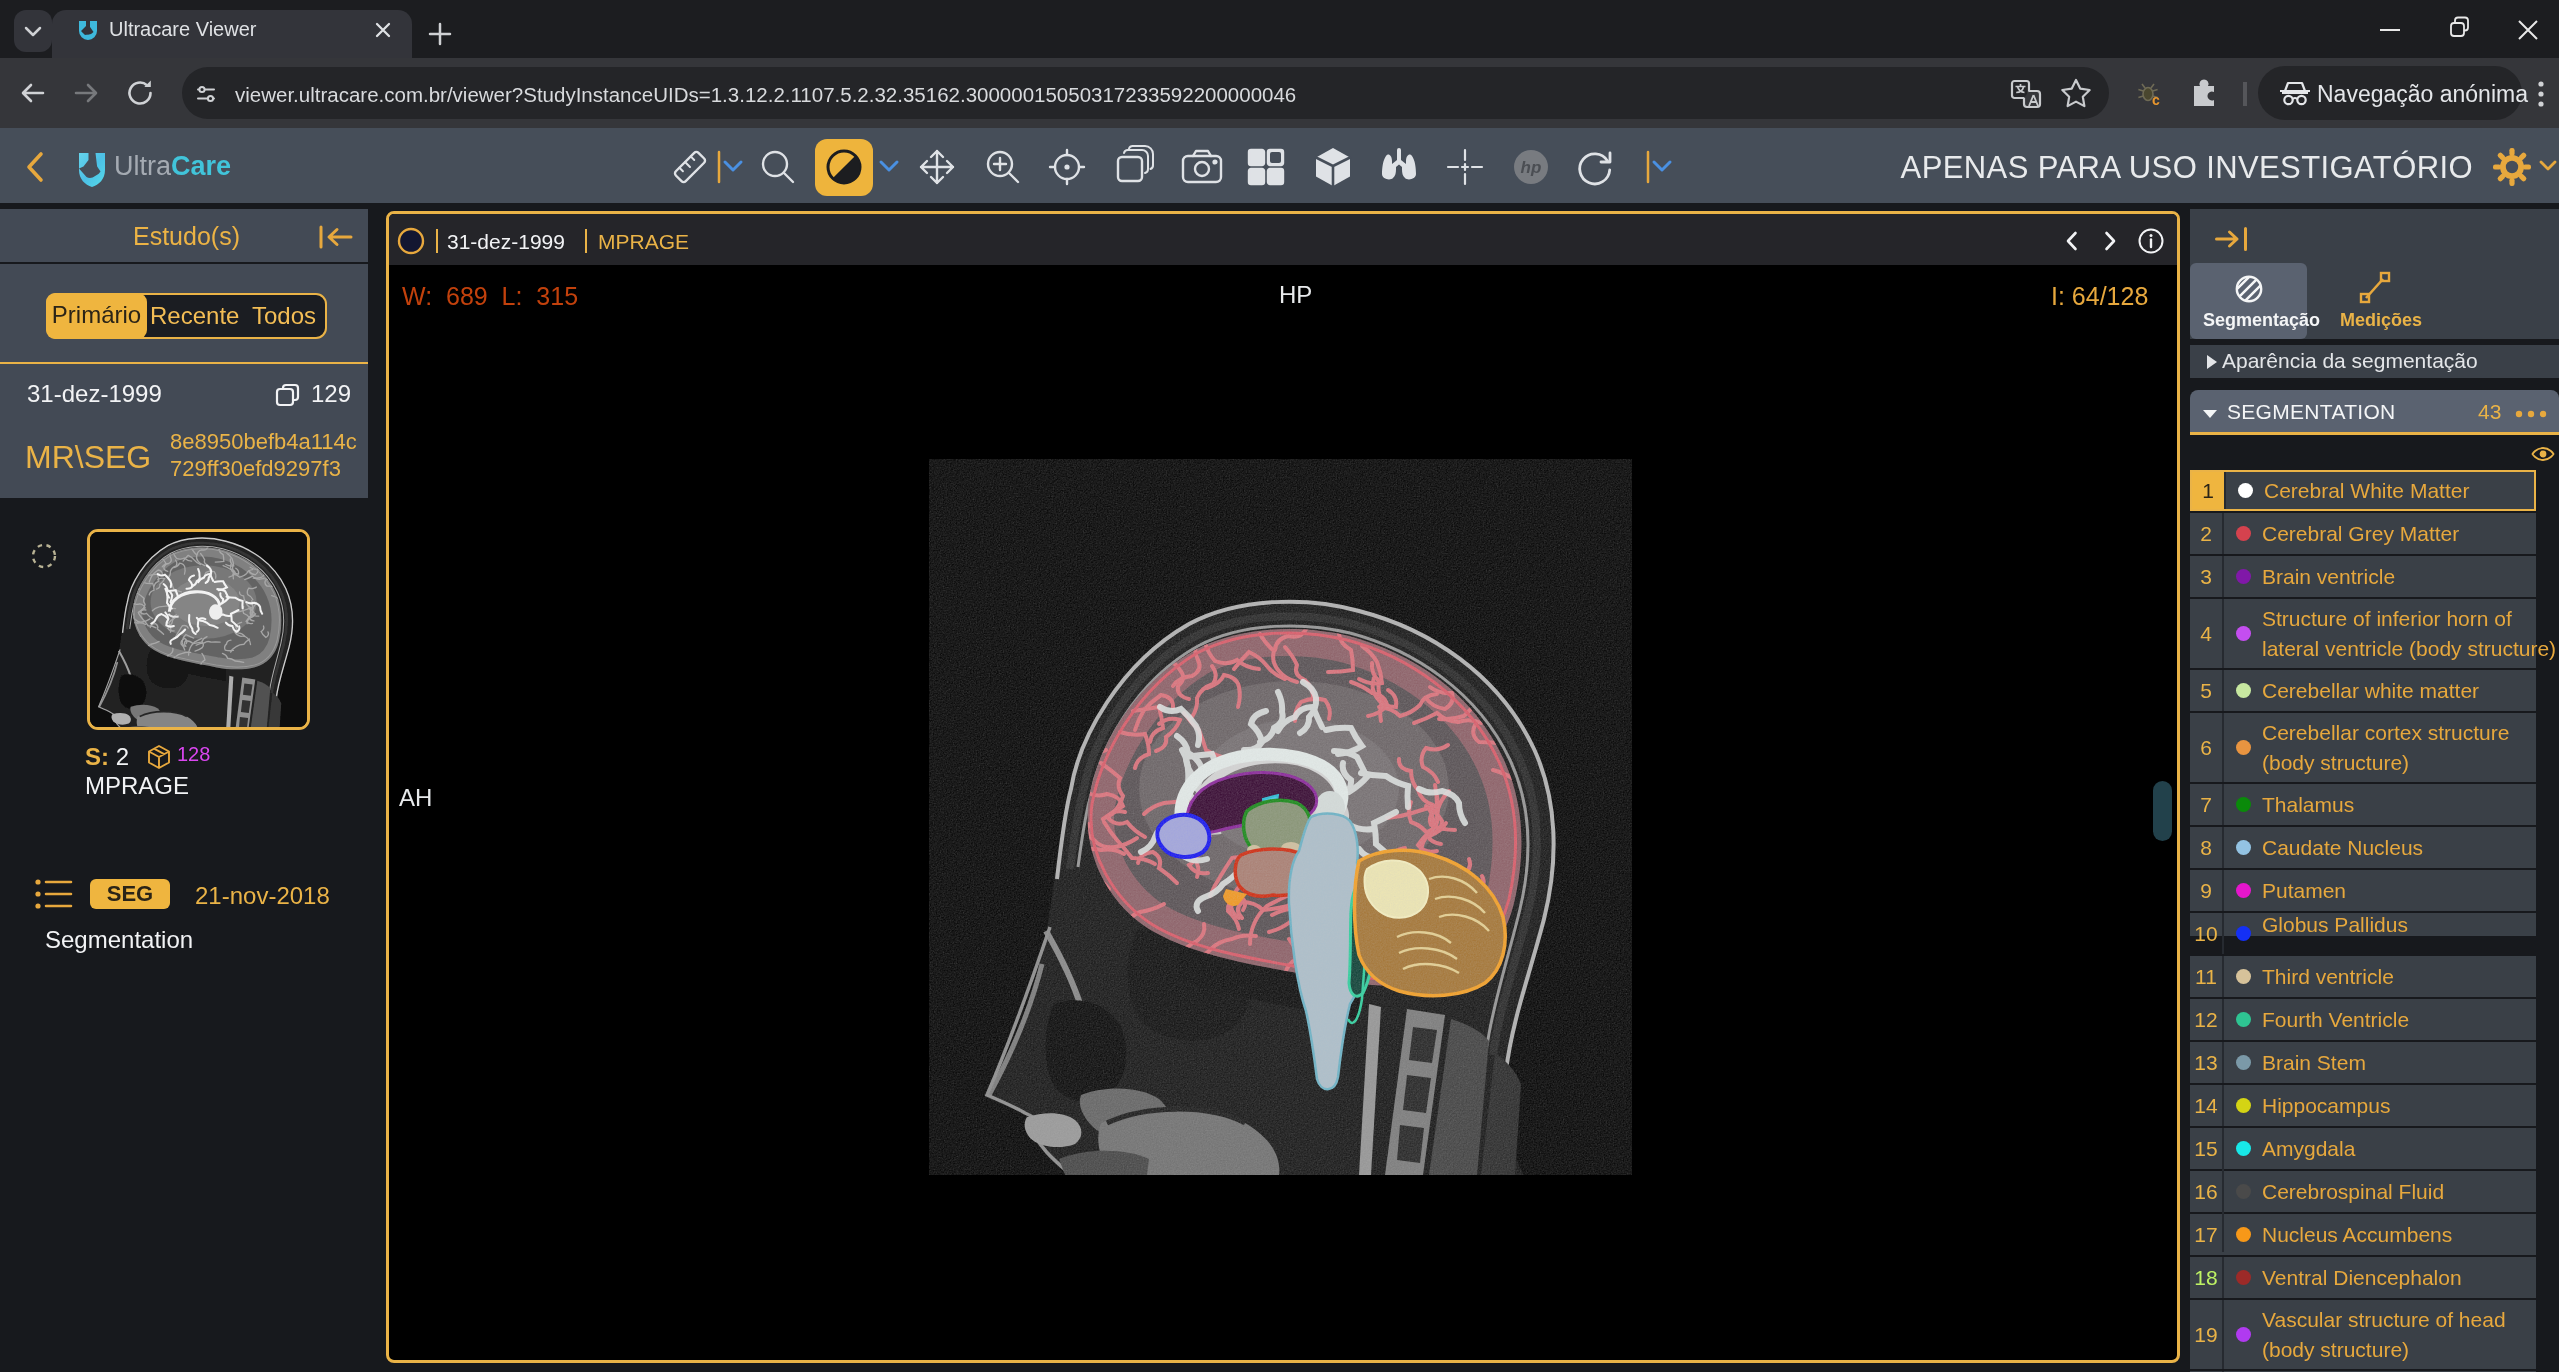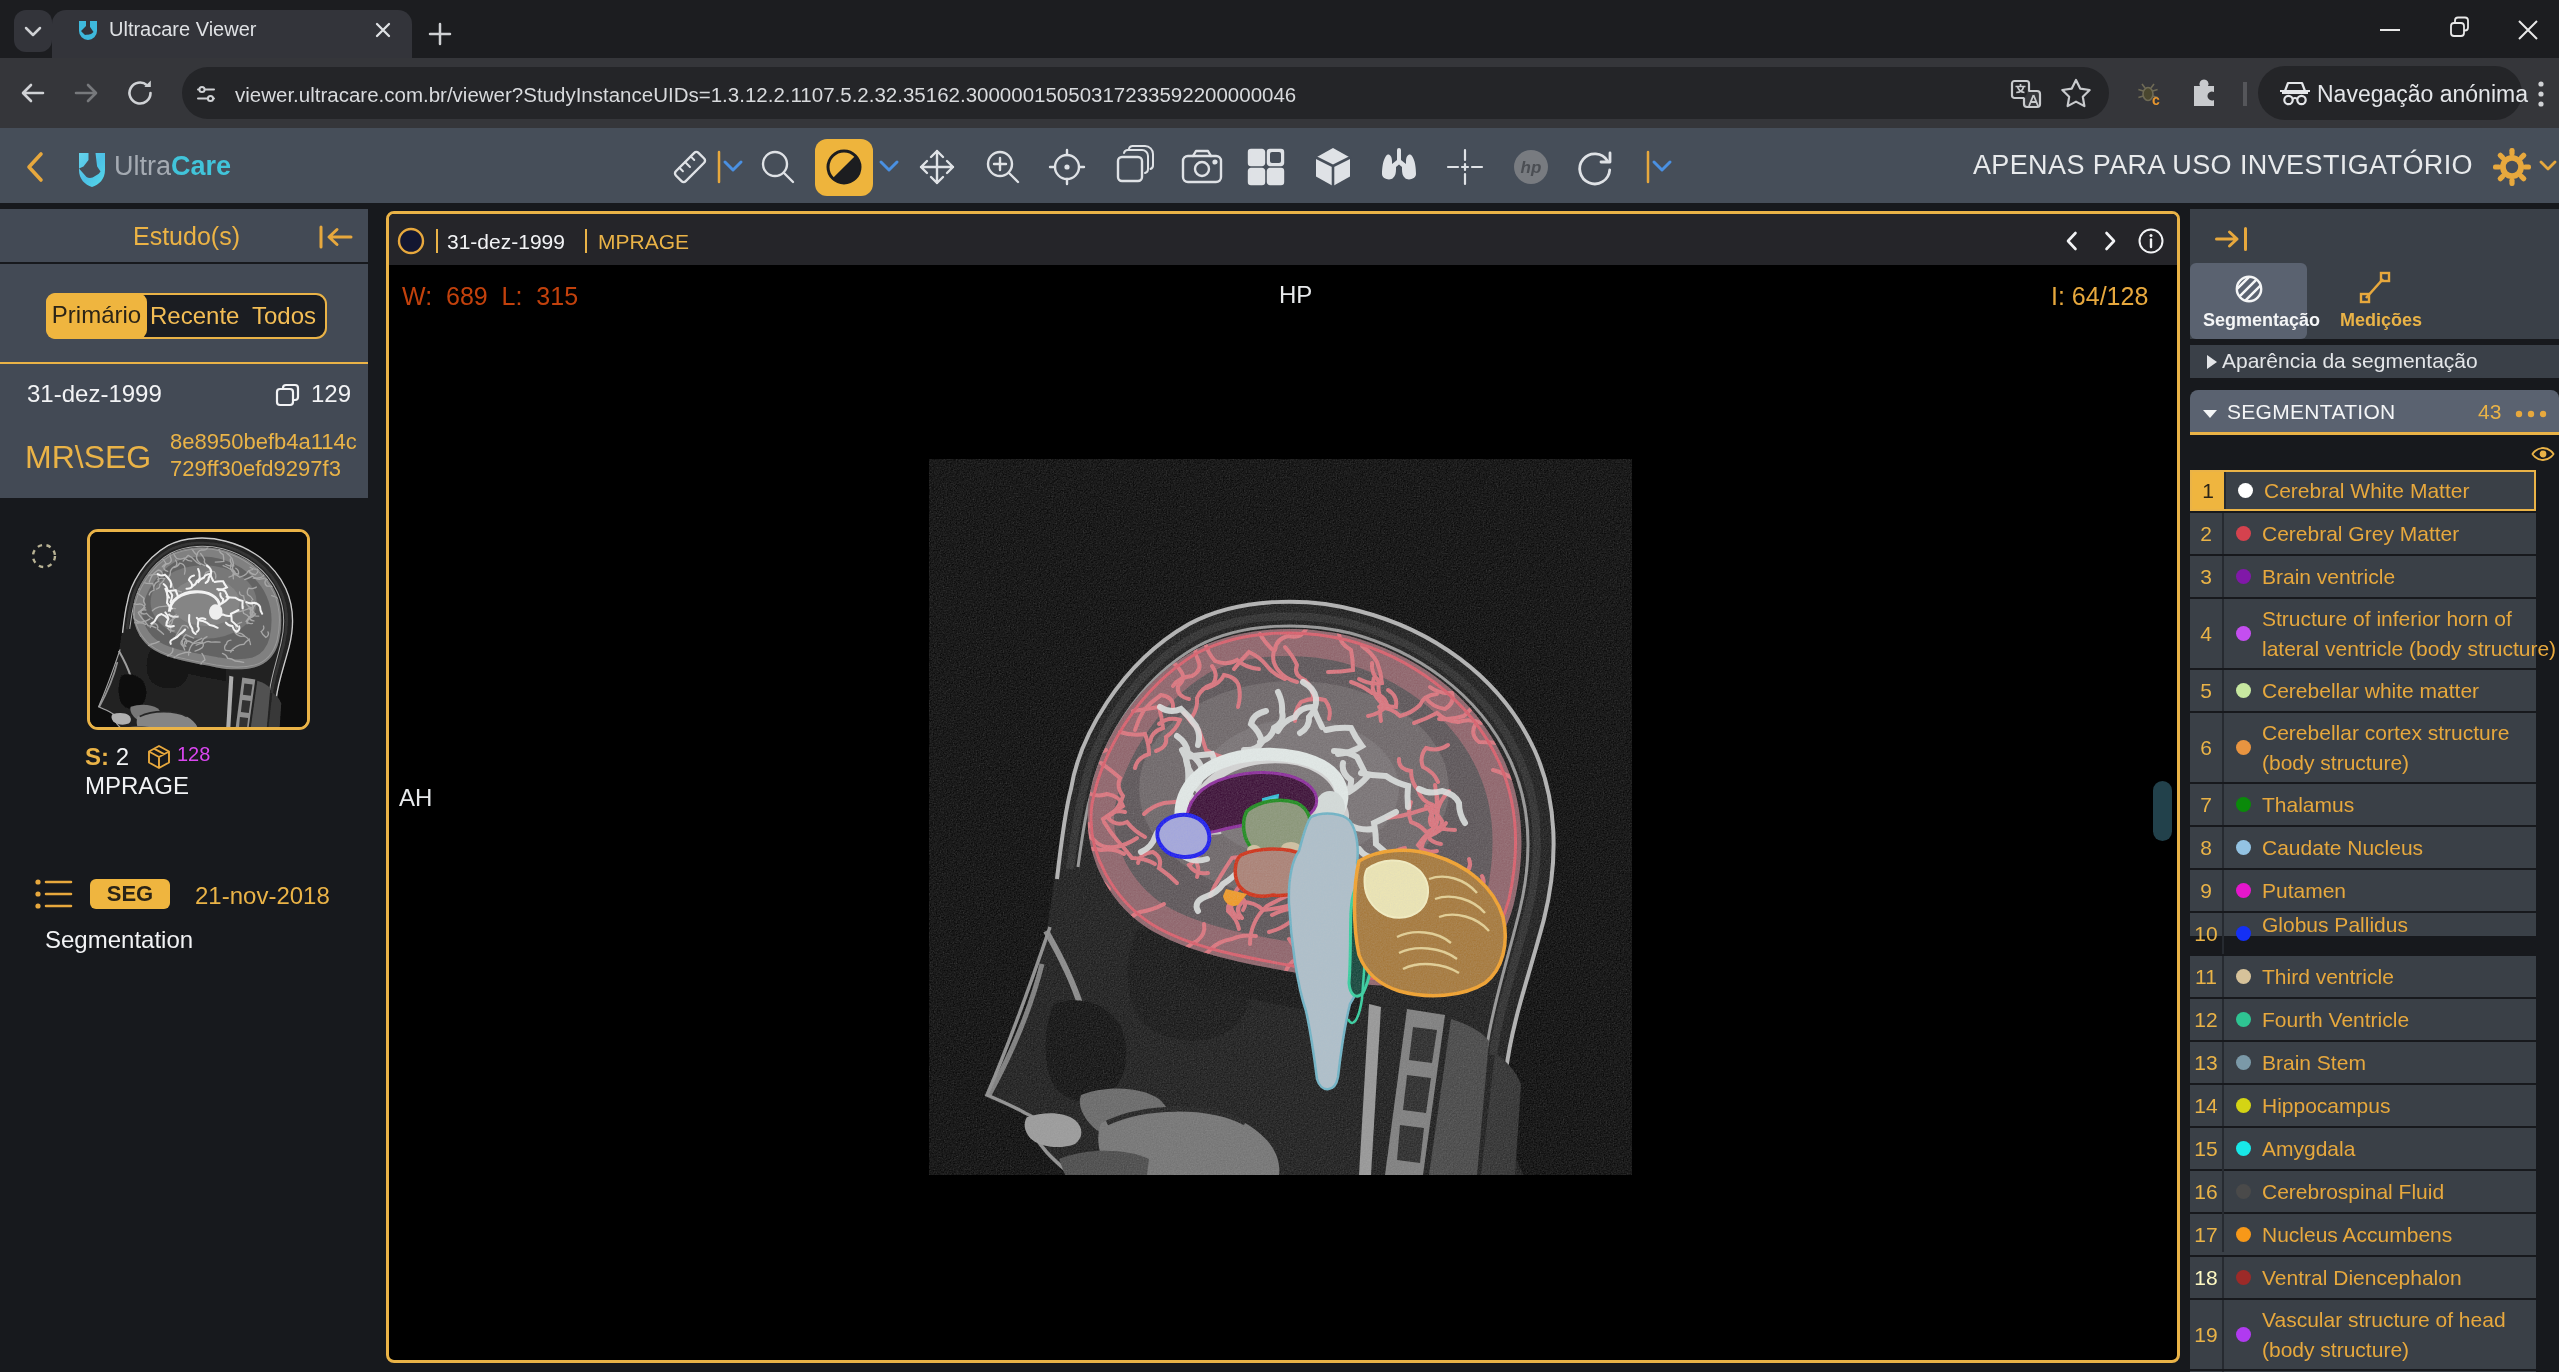--- a/index.html
+++ b/index.html
@@ -15,21 +15,21 @@
 #wmin { left:2362px; top:12px; width:56px; height:36px; color:#e8e8e8; }
 #wmax { left:2431px; top:12px; width:56px; height:36px; color:#e8e8e8; }
 #wclose { left:2500px; top:12px; width:56px; height:36px; color:#e8e8e8; }
 #addrrow { left:0; top:58px; width:2559px; height:70px; background:#35363a; }
 #omnibox { left:182px; top:67px; width:1927px; height:52px; background:#242528; border-radius:26px; }
 #urltext { left:235px; top:83px; color:#d8dadd; font-size:20.5px; letter-spacing:0px; white-space:nowrap; }
 #anonpill { left:2258px; top:66px; width:264px; height:54px; background:#242528; border-radius:27px; color:#e4e6e9; }
 #anontext { left:2317px; top:81px; font-size:23px; color:#e4e6e9; }
 
 #appheader { left:0; top:128px; width:2559px; height:75px; background:#464e59; }
-#investig { right:86px; top:150px; font-size:27px; color:#e8eaec; letter-spacing:0.4px; }
+#investig { right:86px; top:150px; font-size:31px; color:#e8eaec; letter-spacing:0.4px; }
 
 #lp-head { left:0; top:209px; width:368px; height:53px; background:#434a55; }
 #lp-title { left:133px; top:222px; font-size:25px; color:#ecb345; }
 #lp-body { left:0; top:264px; width:368px; height:234px; background:#434a55; }
 #tabgroup { left:46px; top:293px; width:281px; height:46px; border:2px solid #eab347; border-radius:11px; background:#1b1d22; }
 #tab-prim { left:46px; top:293px; width:101px; height:46px; background:#efb53f; border-radius:9px; color:#2b2417; font-size:24px; line-height:44px; text-align:center; }
 #tab-rec { left:150px; top:302px; color:#f3bd55; font-size:24px; }
 #tab-tod { left:252px; top:302px; color:#f3bd55; font-size:24px; }
 #lp-sep { left:0; top:362px; width:368px; height:2px; background:#eab347; }
 #lp-date { left:27px; top:380px; color:#f2f3f5; font-size:24px; }
@@ -662,21 +662,21 @@
 <div class="segnum" style="color:#eab347;height:49px; line-height:41px;">16</div>
 <div class="segdot" style="top:13px; background:#4a4a4a;"></div>
 <div class="seglabel">Cerebrospinal Fluid</div>
 </div>
 <div class="abs segrow" style="top:775px; height:41px; ">
 <div class="segnum" style="color:#eab347;height:38px; line-height:41px;">17</div>
 <div class="segdot" style="top:13px; background:#f79818;"></div>
 <div class="seglabel">Nucleus Accumbens</div>
 </div>
 <div class="abs segrow" style="top:818px; height:41px; ">
-<div class="segnum" style="color:#fef9c3;height:41px; line-height:41px;">18</div>
+<div class="segnum" style="color:#bef264;height:41px; line-height:41px;">18</div>
 <div class="segdot" style="top:13px; background:#9c2a28;"></div>
 <div class="seglabel">Ventral Diencephalon</div>
 </div>
 <div class="abs segrow" style="top:861px; height:69px; ">
 <div class="segnum" style="color:#eab347;height:69px; line-height:69px;">19</div>
 <div class="segdot" style="top:27px; background:#b03af0;"></div>
 <div class="seglabel">Vascular structure of head<br>(body structure)</div>
 </div>
 <div class="abs segrow" style="top:932px; height:41px; ">
 <div class="segnum" style="color:#eab347;height:41px; line-height:41px;">20</div>

